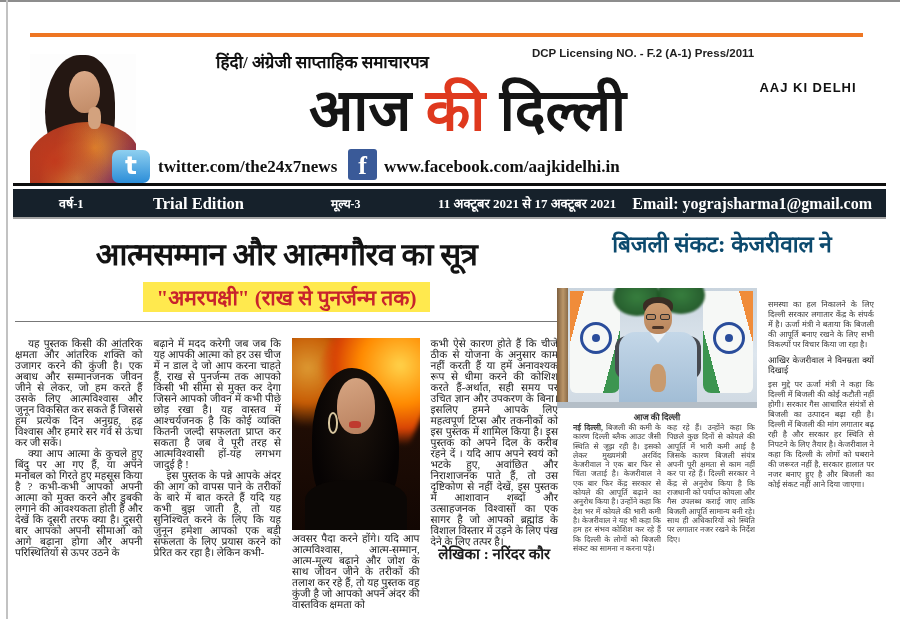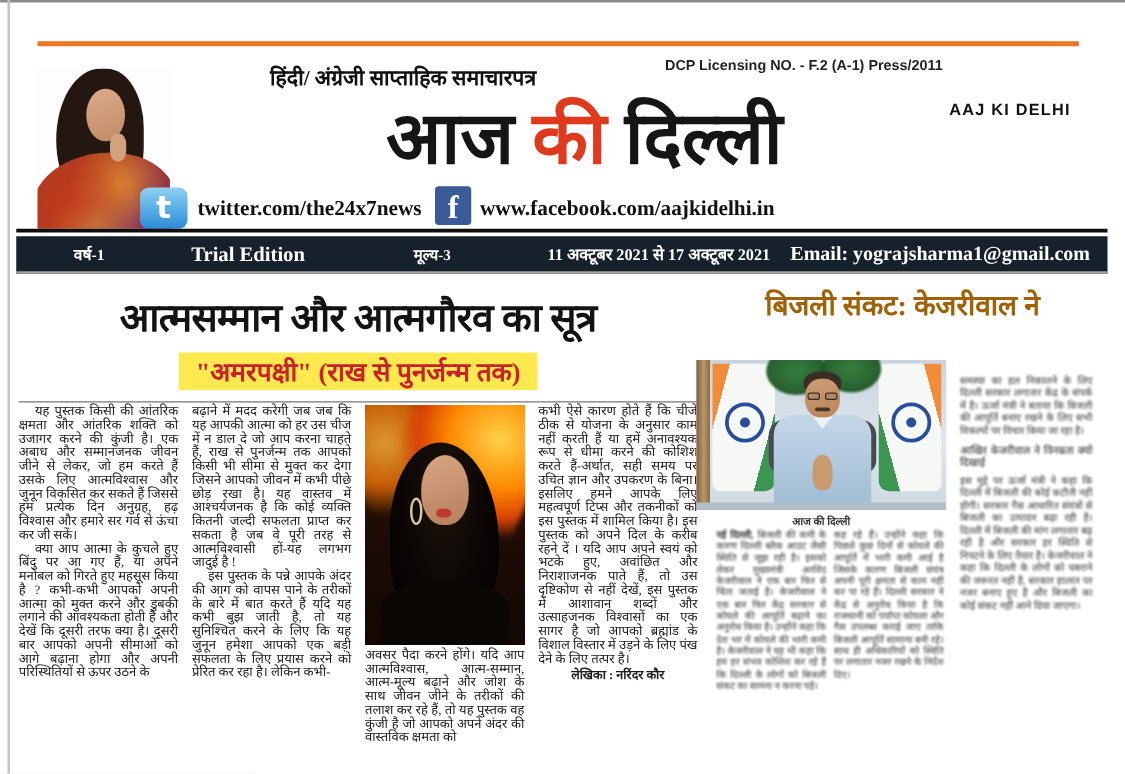--- a/index.html
+++ b/index.html
@@ -66,46 +66,46 @@
   .ib-4 { right:14px; font-size:16px; }
 
   
   .left-article { position:absolute; left:15px; top:230px; width:543px; }
   .la-headline { text-align:center; font-weight:800; font-size:31px; line-height:1.6;
                  letter-spacing:-0.5px; color:#131313; white-space:nowrap; }
   .la-subwrap { text-align:center; margin-top:2px; }
   .la-subtitle { display:inline-block; background:#ffe94e; color:#c8232c; font-weight:bold;
                  font-size:21px; padding:1px 14px; }
   .la-rule { border-top:1.5px solid #777; margin-top:9px; }
-  .la-cols { display:flex; gap:11px; margin-top:2px; }
+  .la-cols { display:flex; gap:11px; margin-top:16px; }
   .la-col { flex:1; font-size:10.4px; line-height:11px; text-align:justify; color:#1c1c1c; }
   .la-col p { margin:0; }
   .la-col p.indent { text-indent:13px; }
   .author-photo { position:relative; width:100%; height:192px; margin-bottom:3px;
                   background:linear-gradient(180deg,#160a04,#200d05 45%,#120703); overflow:hidden; }
   .author-photo > div { position:absolute; }
   .ap-flame-r { right:-12%; top:-10%; width:90%; height:58%;
     background:radial-gradient(ellipse at 65% 35%, #ffd24a 0%, #ff8a00 38%, #d84305 62%, transparent 78%);
     transform:rotate(24deg); filter:blur(2px); }
   .ap-flame-l { left:-14%; top:-6%; width:72%; height:48%;
     background:radial-gradient(ellipse at 40% 40%, #ffb23a 0%, #e56a05 45%, transparent 75%);
     transform:rotate(-28deg); filter:blur(2.5px); opacity:.85; }
   .ap-hair { left:16%; top:16%; width:68%; height:78%;
     background:radial-gradient(ellipse at 50% 28%, #1c130c, #060303 72%); border-radius:46% 54% 40% 40%; }
   .ap-face { left:35%; top:21%; width:30%; height:29%;
     background:linear-gradient(160deg,#d7a683,#b77e5c); border-radius:50% 50% 45% 45%; }
   .ap-lips { left:45%; top:43.5%; width:9%; height:3.4%; background:#bf3a2e; border-radius:40%; }
   .ap-earring { left:28%; top:39%; width:8%; height:11%; border:2px solid #d9c7a0; border-radius:50%; }
   .ap-body { left:10%; bottom:0; width:80%; height:26%; background:#0b0705; border-radius:40% 40% 0 0; }
-  .la-byline { font-weight:bold; text-align:center; font-size:10px; margin-top:2px; }
+  .la-byline { font-weight:bold; text-align:center; font-size:15px; margin-top:2px; }
 
   
   .right-article { position:absolute; left:557px; top:230px; width:330px; height:385px; }
   .ra-headline { text-align:center; font-weight:800; font-size:22.5px; line-height:1.32;
-                 color:#a16207; filter:blur(0.4px); white-space:nowrap; }
+                 color:#0c4a6e; filter:blur(0.4px); white-space:nowrap; }
   .kejriwal-photo { position:absolute; left:0; top:58px; width:200px; height:120px;
                     background:linear-gradient(180deg,#c9d4de 0%,#dde6ee 55%,#cfd9e2 100%); overflow:hidden; }
   .kejriwal-photo > div { position:absolute; }
   .k-pole { left:0; top:0; width:11px; height:100%; background:linear-gradient(90deg,#7d5f3f,#bb9669 55%,#8a6b48); }
   .k-flag-l { left:13px; top:3px; width:50px; height:102px;
     background:linear-gradient(105deg,#f08c3a 0 18%,#f6f8f6 18% 78%,#3c9550 78% 100%); border-radius:0 0 8px 6px; }
   .k-flag-r { right:4px; top:3px; width:50px; height:102px;
     background:linear-gradient(255deg,#f08c3a 0 18%,#f6f8f6 18% 78%,#3c9550 78% 100%); border-radius:0 0 6px 8px; }
   .k-chakra { width:32px; height:32px; border:3px solid #2a4d9b; border-radius:50%; }
   .k-chakra.cl { left:23px; top:34px; } .k-chakra.cr { right:12px; top:34px; }

